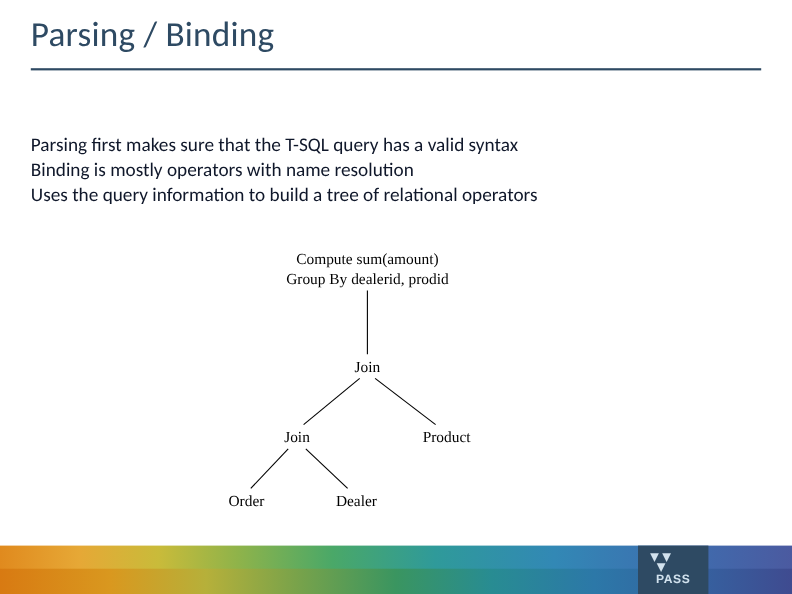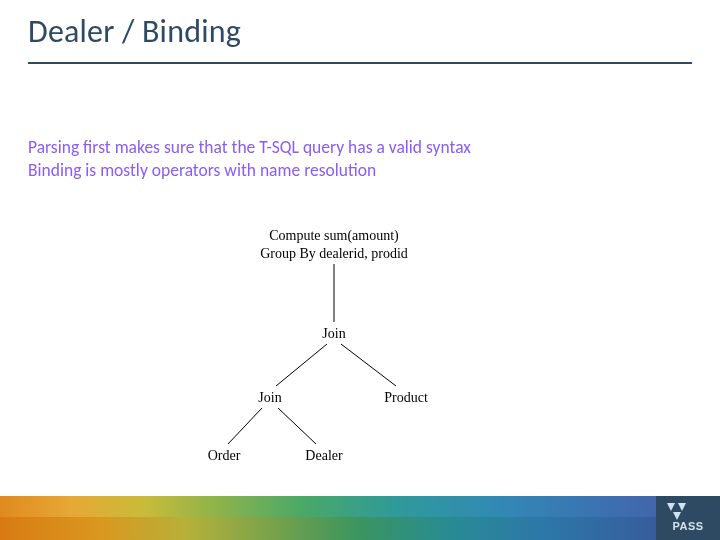--- a/index.html
+++ b/index.html
@@ -30,25 +30,25 @@
   .underline {
     position: absolute;
     top: 62px;
     left: 28px;
     width: 664px;
     height: 2px;
     background: #2e4a63;
   }
   .body-text {
     position: absolute;
-    top: 136px;
+    top: 120px;
     left: 28px;
     width: 664px;
     font-size: 17.5px;
-    color: #8b5cf6;
+    color: #0f172a;
     line-height: 1.32;
   }
   .body-text div {
     margin: 0;
   }
   .diagram {
     position: absolute;
     top: 222px;
     left: 184px;
     width: 320px;
@@ -60,21 +60,21 @@
   }
   .diagram text {
     font-family: "Times New Roman", Times, serif;
     font-size: 14px;
     fill: #000;
   }
   .footer-band {
     position: absolute;
     bottom: 0;
     left: 0;
-    width: 720px;
+    width: 644px;
     height: 44px;
   }
   .footer-band .stripe-top {
     position: absolute;
     top: 0;
     left: 0;
     width: 720px;
     height: 22px;
     background: linear-gradient(90deg,
       #e08a1e 0%, #e6a836 10%, #c9bb3a 20%,
@@ -113,26 +113,27 @@
     fill: #d2e2ee;
     font-size: 11px;
     letter-spacing: 0.5px;
   }
 </style>
 </head>
 <body>
 
 <div class="slide">
 
-  <div class="title">Dealer / Binding</div>
+  <div class="title">Parsing / Binding</div>
   <div class="underline"></div>
 
   <div class="body-text">
     <div>Parsing first makes sure that the T-SQL query has a valid syntax</div>
     <div>Binding is mostly operators with name resolution</div>
+    <div>Uses the query information to build a tree of relational operators</div>
   </div>
 
   <div class="diagram">
     <svg viewBox="0 0 320 250">
 
       <text x="150" y="18" text-anchor="middle">Compute sum(amount)</text>
       <text x="150" y="36" text-anchor="middle">Group By dealerid, prodid</text>
 
       <line x1="150" y1="42" x2="150" y2="100" stroke="#000" stroke-width="1"></line>
       <text x="150" y="116" text-anchor="middle">Join</text>

